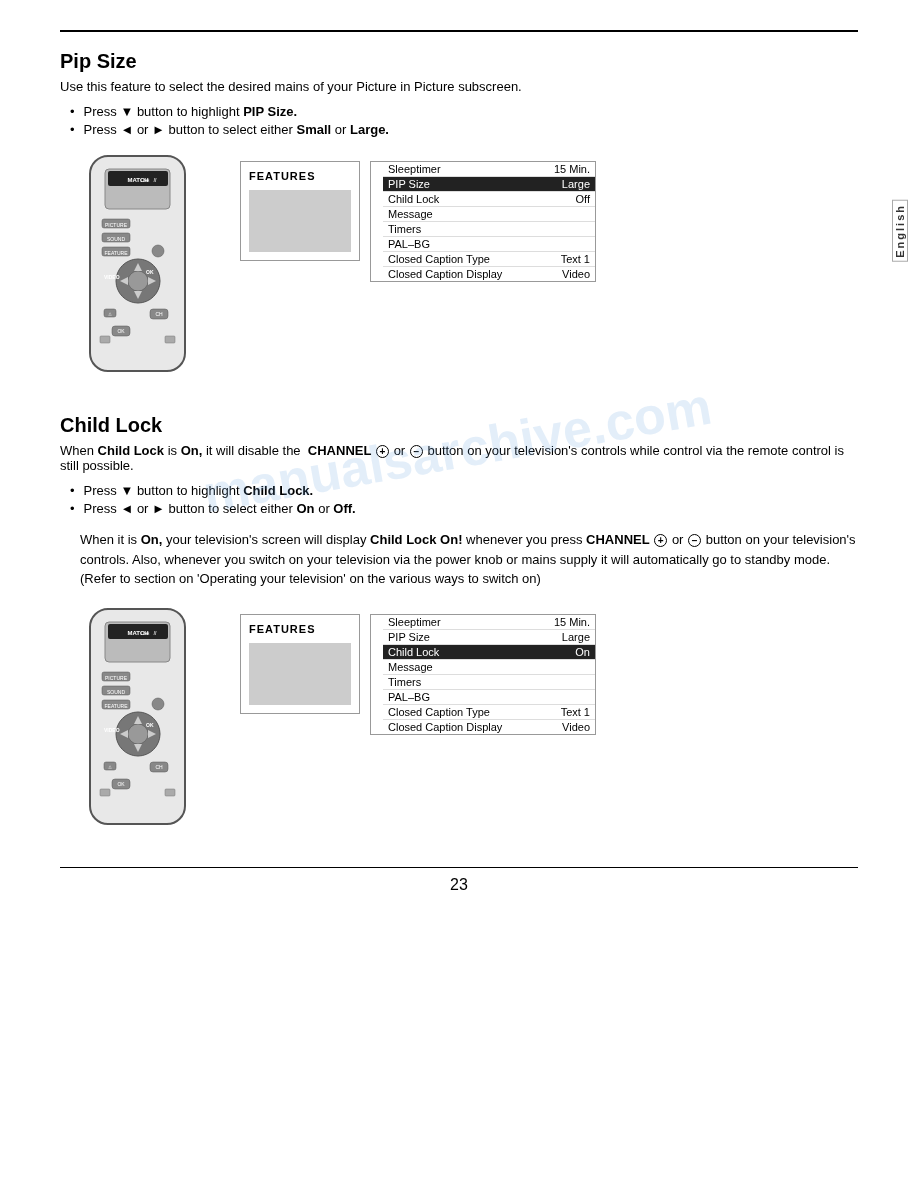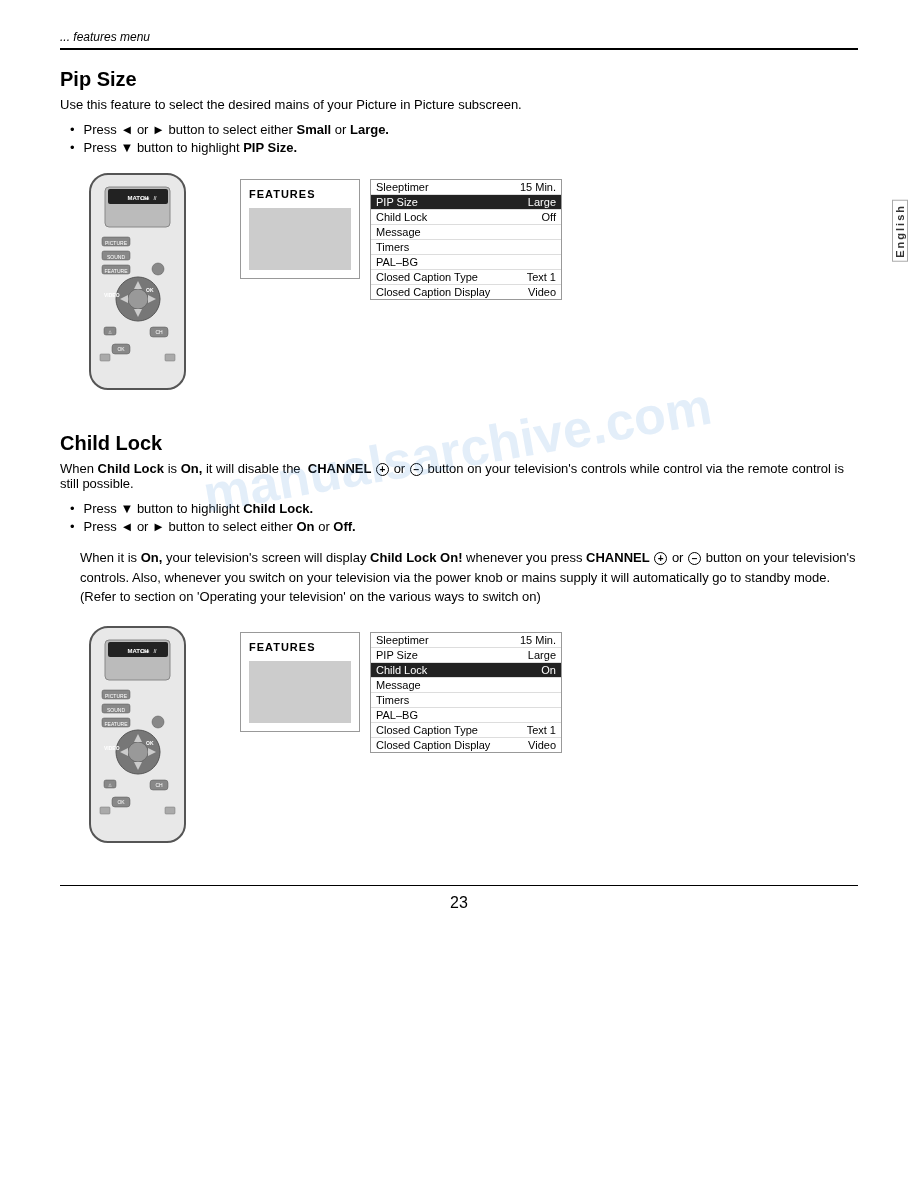--- a/index.html
+++ b/index.html
@@ -89,23 +89,24 @@
       top: 28px;
       left: 8px;
       right: 8px;
       bottom: 8px;
       background: #ccc;
       font-size: 9px;
     }
     
     .menu-table {
       border: 1px solid #999;
-      width: 192px;
+      width: 226px;
       margin-top: 10px;
       font-size: 11px;
+      padding-left: 12px;
     }
     .menu-table-row {
       display: flex;
       justify-content: space-between;
       padding: 1px 5px;
       border-bottom: 1px solid #ddd;
     }
     .menu-table-row:last-child {
       border-bottom: none;
       justify-content: space-between;
@@ -175,37 +176,36 @@
       font-weight: bold;
       vertical-align: middle;
       margin: 0 1px;
     }
   </style>
 </head>
 <body>
 
 <div class="page">
 
-  <div class="top-label">... features menu</div>
   <hr class="top-line">
 
   <div class="english-label">English</div>
 
   <div class="watermark">manualsarchive.com</div>
 
   <div>
     <div class="section-title">Pip Size</div>
     <div class="section-desc">Use this feature to select the desired mains of your Picture in Picture subscreen.</div>
 
     <ul class="bullet-list">
       <li>
-        <span>Press <span class="arrow-sym">◄</span> or <span class="arrow-sym">►</span> button to select either <span class="bold">Small</span> or <span class="bold">Large.</span></span>
+        <span>Press <span class="arrow-sym">▼</span> button to highlight <span class="bold">PIP Size.</span></span>
       </li>
       <li>
-        <span>Press <span class="arrow-sym">▼</span> button to highlight <span class="bold">PIP Size.</span></span>
+        <span>Press <span class="arrow-sym">◄</span> or <span class="arrow-sym">►</span> button to select either <span class="bold">Small</span> or <span class="bold">Large.</span></span>
       </li>
     </ul>
 
     <div class="diagram-row">
 
       <div class="remote-area">
         <svg class="remote-svg" viewBox="0 0 155 230" xmlns="http://www.w3.org/2000/svg">
 
           <rect x="30" y="5" width="95" height="215" rx="18" ry="18" fill="#e8e8e8" stroke="#555" stroke-width="2"></rect>
 

